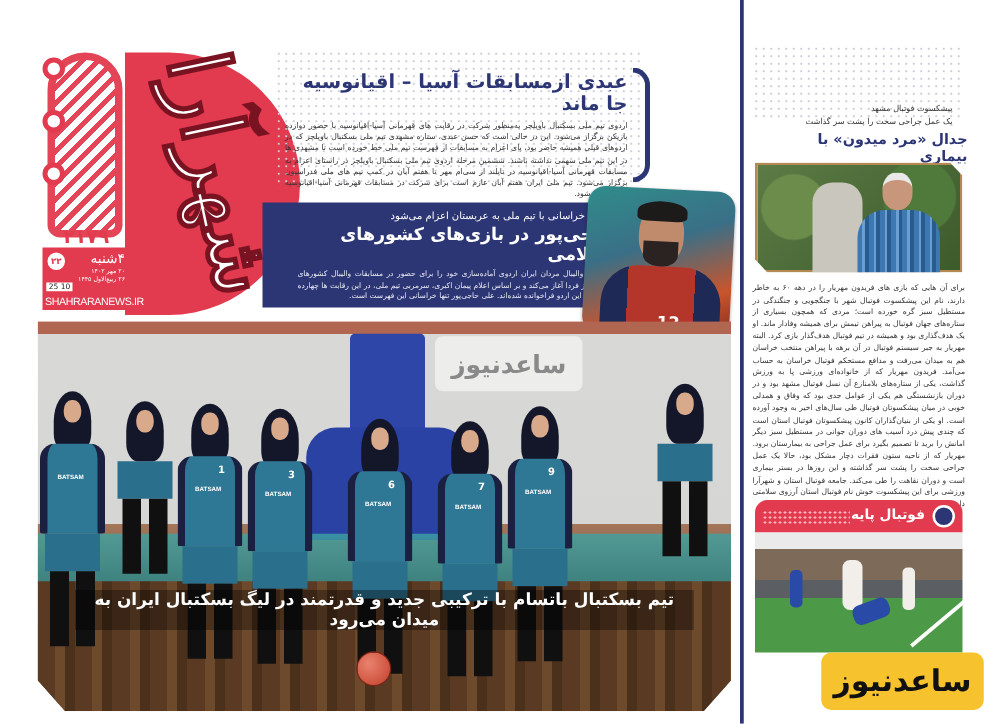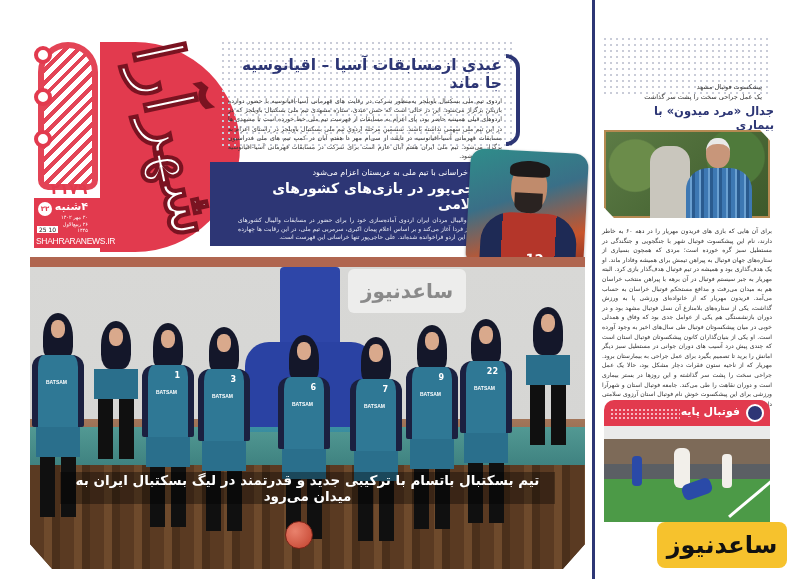--- a/index.html
+++ b/index.html
@@ -35,23 +35,23 @@
     font-size: 68px; line-height: 70px; text-align: center;
     -webkit-text-stroke: 2px #7a1321; writing-mode: vertical-rl;
     transform: rotate(-12deg);
   }
   .issue-number {
     position: absolute; left: 6px; top: 148px; width: 66px; text-align: center;
     color: #e23a4e; font-weight: bold; font-size: 15px; letter-spacing: 6px;
   }
   .date-box {
     position: absolute; left: 4px; top: 166px; width: 72px; height: 50px;
-    background: #e23a4e; color: #fff; padding: 2px 18px;
-  }
-  .date-day { font-size: 11px; font-weight: bold; }
+    background: #e23a4e; color: #fff; padding: 2px 6px;
+  }
+  .date-day { font-size: 11px; font-weight: normal; }
   .date-badge {
     position: absolute; left: 4px; top: 4px; width: 14px; height: 14px; border-radius: 50%;
     background: #fff; color: #e23a4e; font-size: 7px; font-weight: bold; text-align: center; line-height: 14px;
   }
   .date-lines { font-size: 5px; line-height: 6px; text-align: right; margin-top: 1px; }
   .date-time { position: absolute; left: 3px; top: 28px; background: #fff; color: #1a1a1a; font-size: 6px; padding: 0 2px; direction: ltr; }
   .site-url { position: absolute; left: 2px; bottom: 2px; width: 68px; font-size: 8.5px; letter-spacing: -0.3px; text-align: center; direction: ltr; font-family: "Liberation Sans", sans-serif; }
 
   
   .top-story { position: absolute; left: 220px; top: 40px; width: 292px; height: 110px; padding: 6px 10px 0 8px; }
@@ -280,31 +280,20 @@
         <div class="hijab">
           <div class="face"></div>
         </div>
         <div class="jersey">
           <span>9</span>
           <div class="brand">BATSAM</div>
         </div>
         <div class="shorts"></div>
         <div class="legs"></div>
       </div>
-    <div class="player" style="left:430px;top:62px">
-        <div class="hijab">
-          <div class="face"></div>
-        </div>
-        <div class="jersey">
-          <span>22</span>
-          <div class="brand">BATSAM</div>
-        </div>
-        <div class="shorts"></div>
-        <div class="legs"></div>
-      </div>
     <div class="player" style="left:492px;top:50px">
         <div class="hijab">
           <div class="face"></div>
         </div>
         <div class="shorts"></div>
         <div class="legs"></div>
       </div>
 
     <div class="basketball"></div>
     <div class="main-kicker">تیم بسکتبال باتسام با ترکیبی جدید و قدرتمند در لیگ بسکتبال ایران به میدان می‌رود</div>

